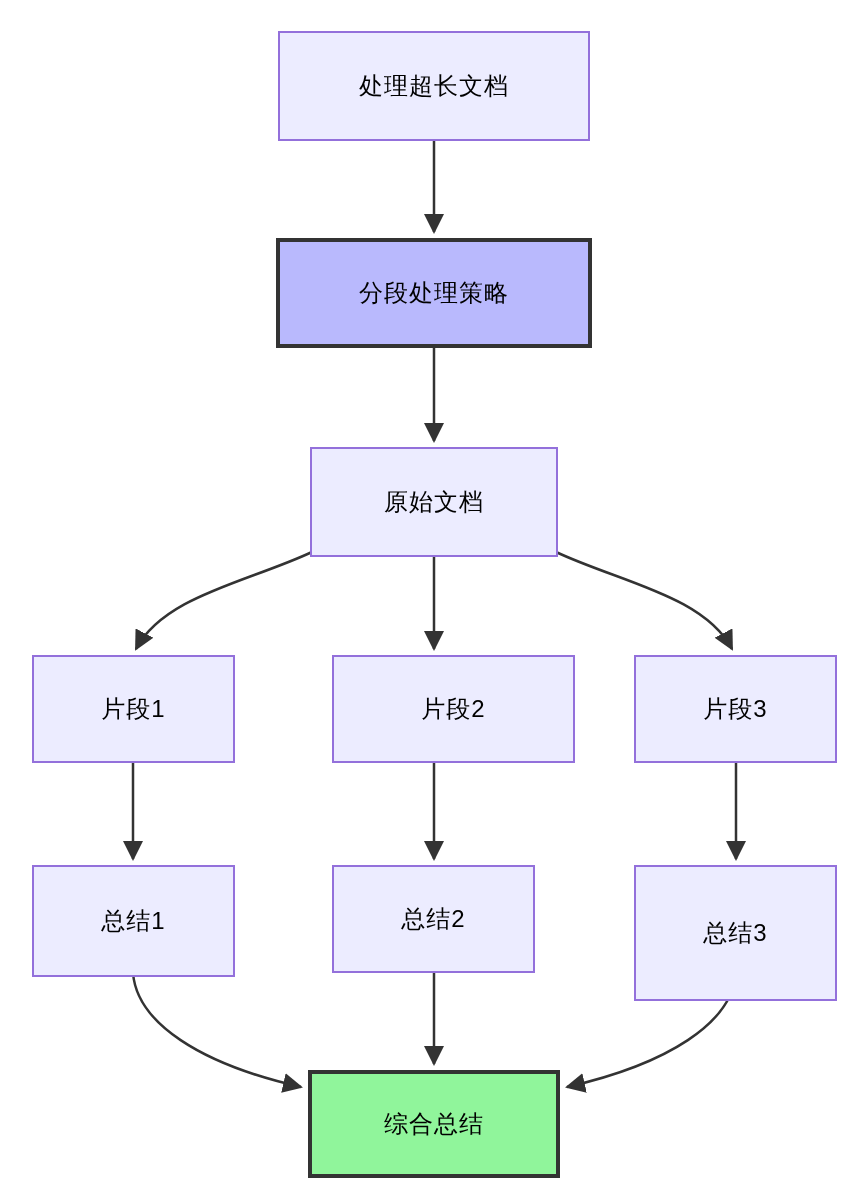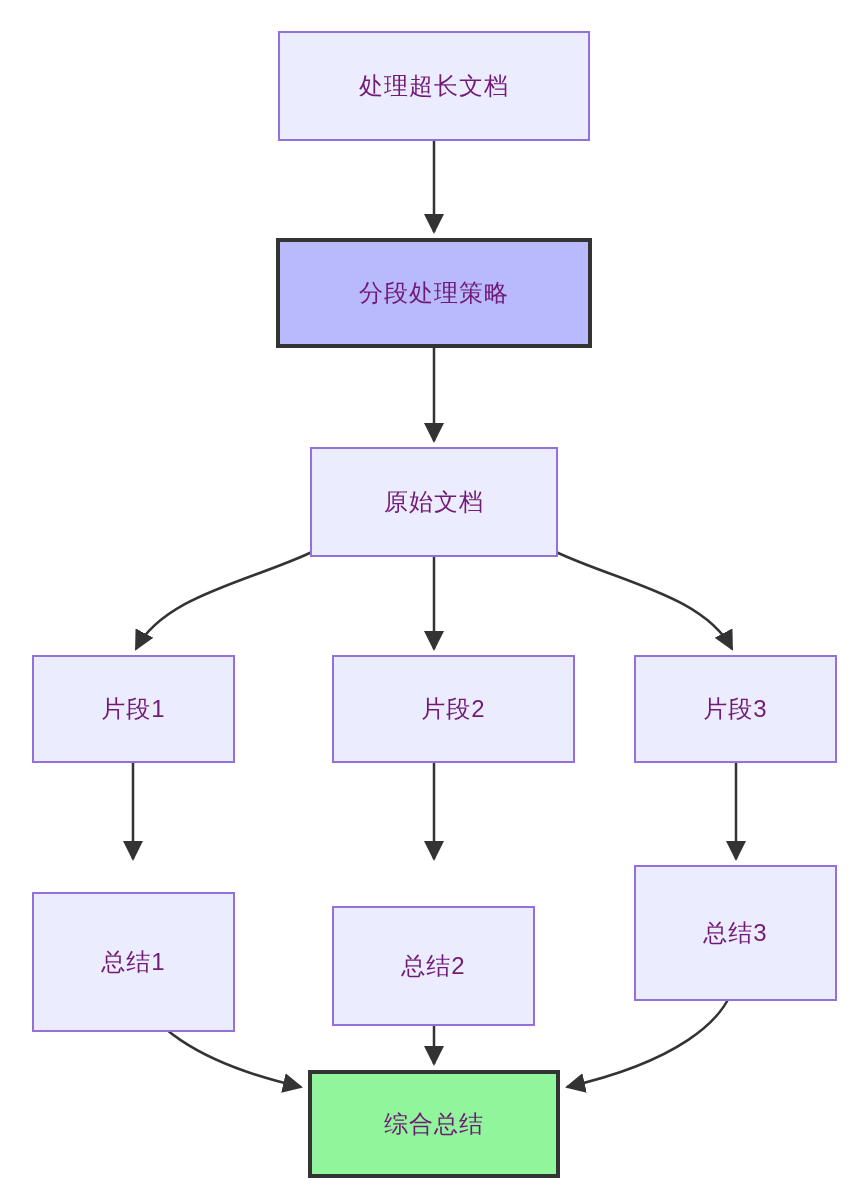--- a/index.html
+++ b/index.html
@@ -23,21 +23,21 @@
     height: 1196px;
     pointer-events: none;
   }
   .node {
     position: absolute;
     box-sizing: border-box;
     display: flex;
     align-items: center;
     justify-content: center;
     font-size: 24px;
-    color: #701a75;
+    color: #000000;
     text-align: center;
     letter-spacing: 1px;
   }
   .node.default {
     background: #ECECFF;
     border: 2px solid #9370DB;
   }
   .node.highlight {
     background: #B9B9FD;
     border: 4px solid #333333;
@@ -46,22 +46,22 @@
     background: #90F59B;
     border: 4px solid #333333;
   }
   
   .n-a  { left: 278px; top: 31px;   width: 312px; height: 110px; }
   .n-b  { left: 276px; top: 238px;  width: 316px; height: 110px; }
   .n-c  { left: 310px; top: 447px;  width: 248px; height: 110px; }
   .n-d1 { left: 32px;  top: 655px;  width: 203px; height: 108px; text-align: right; }
   .n-d2 { left: 332px; top: 655px;  width: 243px; height: 108px; }
   .n-d3 { left: 634px; top: 655px;  width: 203px; height: 108px; }
-  .n-e1 { left: 32px;  top: 892px;  width: 203px; height: 140px; }
-  .n-e2 { left: 332px; top: 865px;  width: 203px; height: 120px; margin-top: 41px; }
+  .n-e1 { left: 32px;  top: 865px;  width: 203px; height: 112px; }
+  .n-e2 { left: 332px; top: 865px;  width: 203px; height: 108px; }
   .n-e3 { left: 634px; top: 865px;  width: 203px; height: 136px; }
   .n-f  { left: 308px; top: 1070px; width: 252px; height: 108px; }
   .edge {
     fill: none;
     stroke: #333333;
     stroke-width: 2.5;
   }
 </style>
 </head>
 <body>

